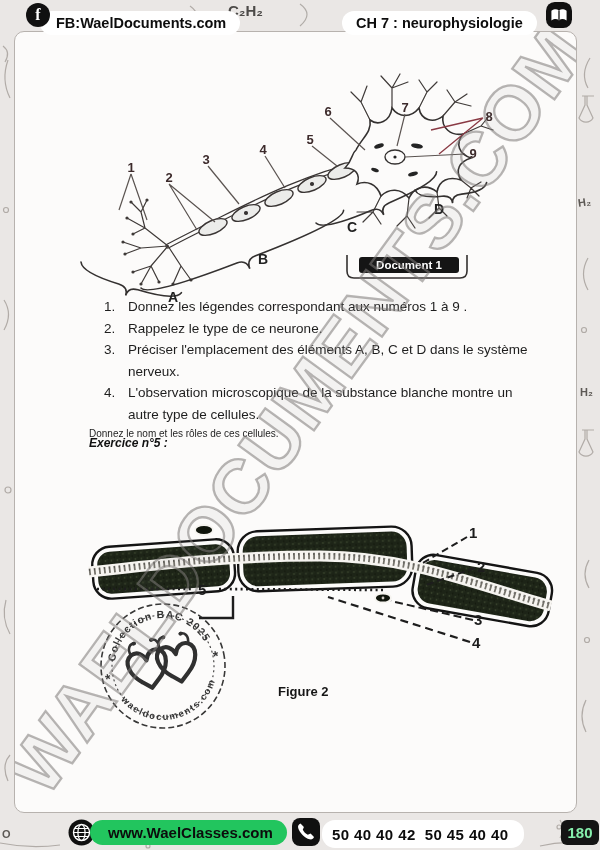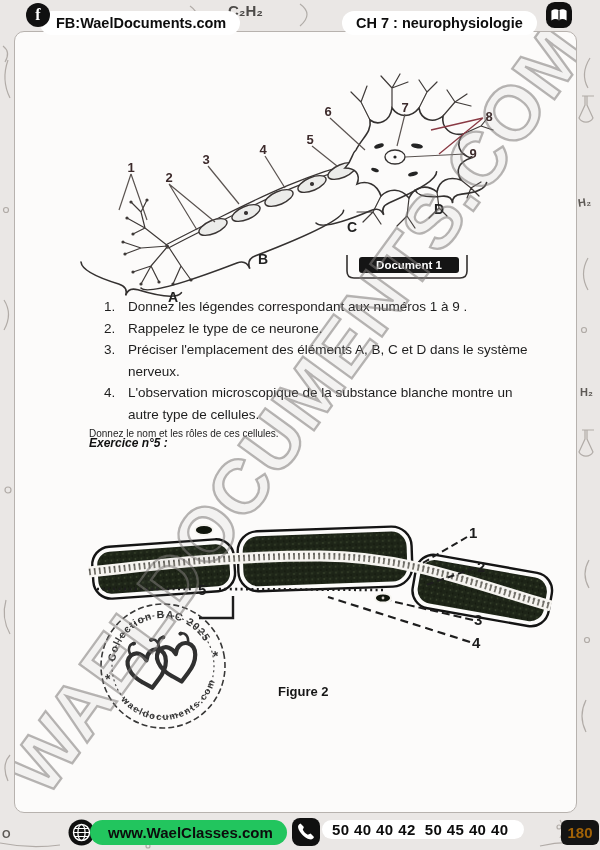--- a/index.html
+++ b/index.html
@@ -24,23 +24,23 @@
   }
   .fb-chip{left:40px;padding-left:16px;}
   .chapter-chip{left:342px;}
   .book-icon{position:absolute;left:546px;top:2px;width:26px;height:26px;z-index:7;}
   
   .bottombar{position:absolute;left:0;top:813px;width:600px;height:37px;z-index:6;}
   .globe-icon{position:absolute;left:68px;top:6px;width:27px;height:27px;}
   .site-chip{position:absolute;left:90px;top:7px;height:25px;background:#22c55e;border-radius:13px;
     display:flex;align-items:center;font-weight:bold;font-size:15px;color:#0c0c0c;padding:0 14px 0 18px;}
   .phone-icon{position:absolute;left:292px;top:5px;width:28px;height:28px;}
-  .phones-chip{position:absolute;left:322px;top:7px;height:19px;background:#fff;border-radius:13px;
+  .phones-chip{position:absolute;left:322px;top:7px;height:28px;background:#fff;border-radius:13px;
     display:flex;align-items:center;font-weight:bold;font-size:15px;color:#0c0c0c;padding:0 16px 0 10px;letter-spacing:.4px;white-space:pre;}
-  .page-badge{position:absolute;left:561px;top:7px;width:38px;height:25px;background:#141414;color:#a16207;
+  .page-badge{position:absolute;left:561px;top:7px;width:38px;height:25px;background:#141414;color:#86efac;
     border-radius:6px;display:flex;align-items:center;justify-content:center;font-weight:bold;font-size:15px;}
   
   .page{
     position:absolute;left:14px;top:31px;width:561px;height:780px;z-index:2;
     background:#fcfbfa;border:1.5px solid #b7b2ae;border-radius:10px;overflow:hidden;
   }
   .questions{position:absolute;left:89px;top:264px;width:430px;font-size:13.5px;line-height:21.5px;color:#1e1e1e;}
   .q-row{display:flex;}
   .q-num{width:24px;flex:none;}
   .q-text{flex:1;}

